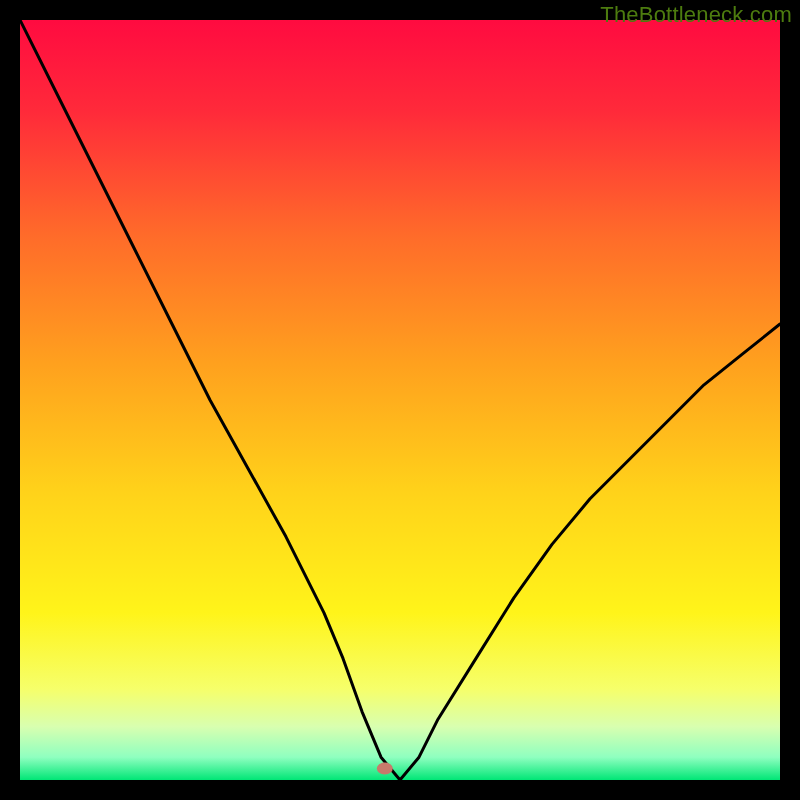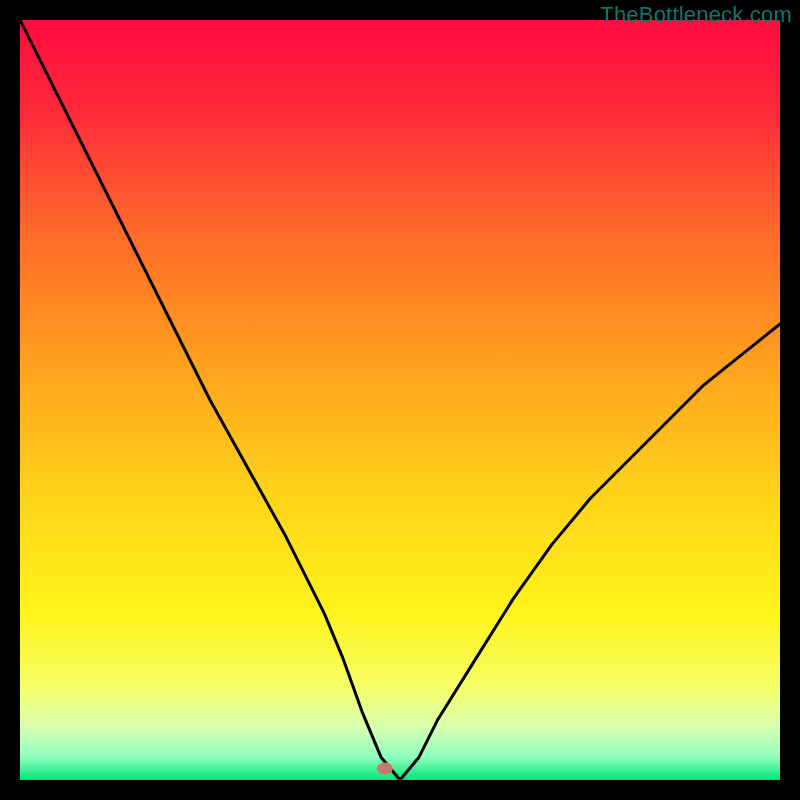--- a/index.html
+++ b/index.html
@@ -14,21 +14,21 @@
   .frame {
     position: relative;
     width: 800px;
     height: 800px;
     background: #000;
   }
   .watermark {
     position: absolute;
     top: 2px;
     right: 8px;
-    color: #0f766e;
+    color: #4d7c0f;
     font-size: 22px;
     font-weight: 500;
     letter-spacing: 0.2px;
     z-index: 5;
   }
   .plot-area {
     position: absolute;
     left: 20px;
     top: 20px;
     width: 760px;

